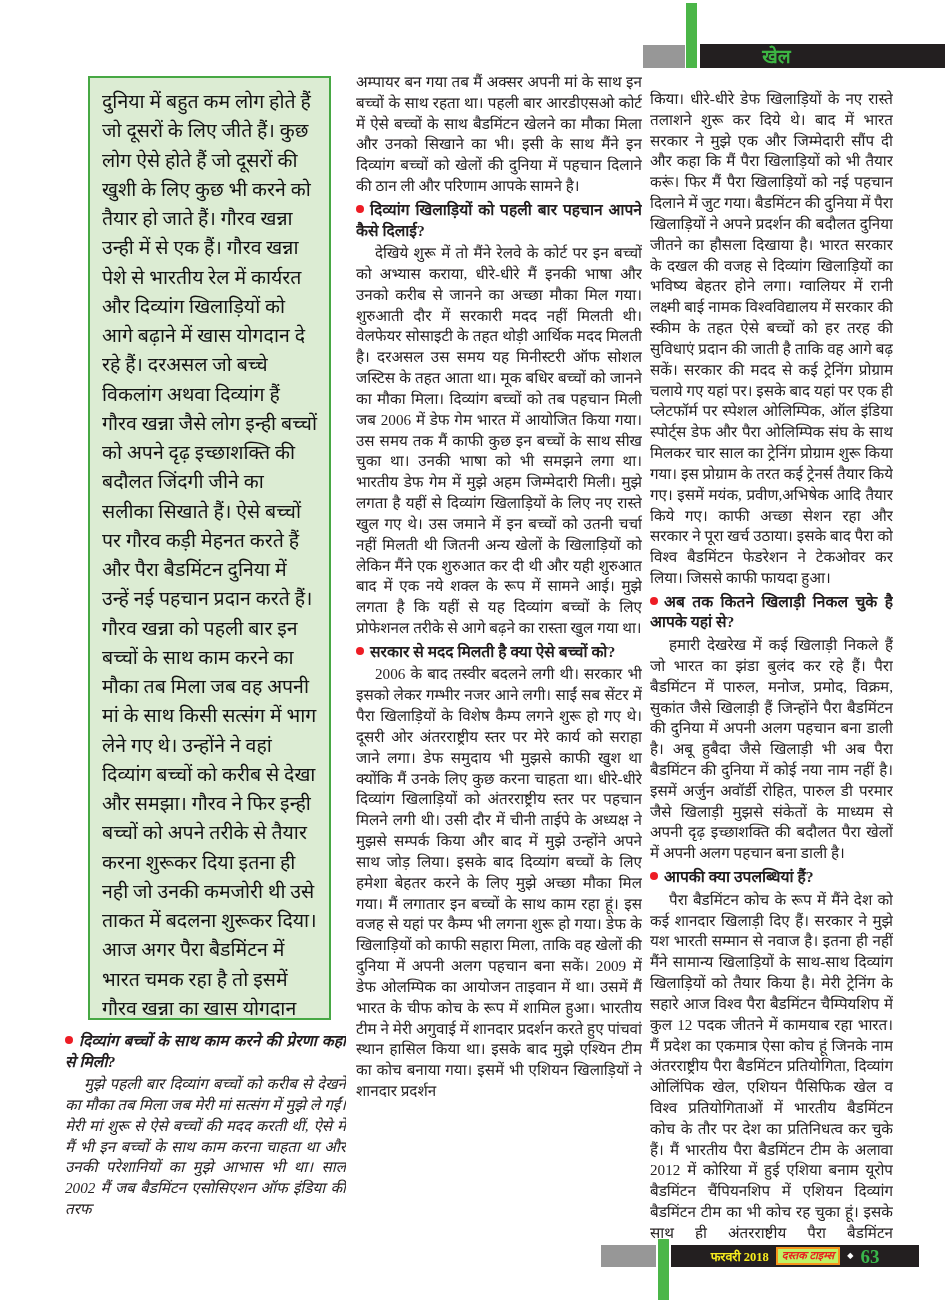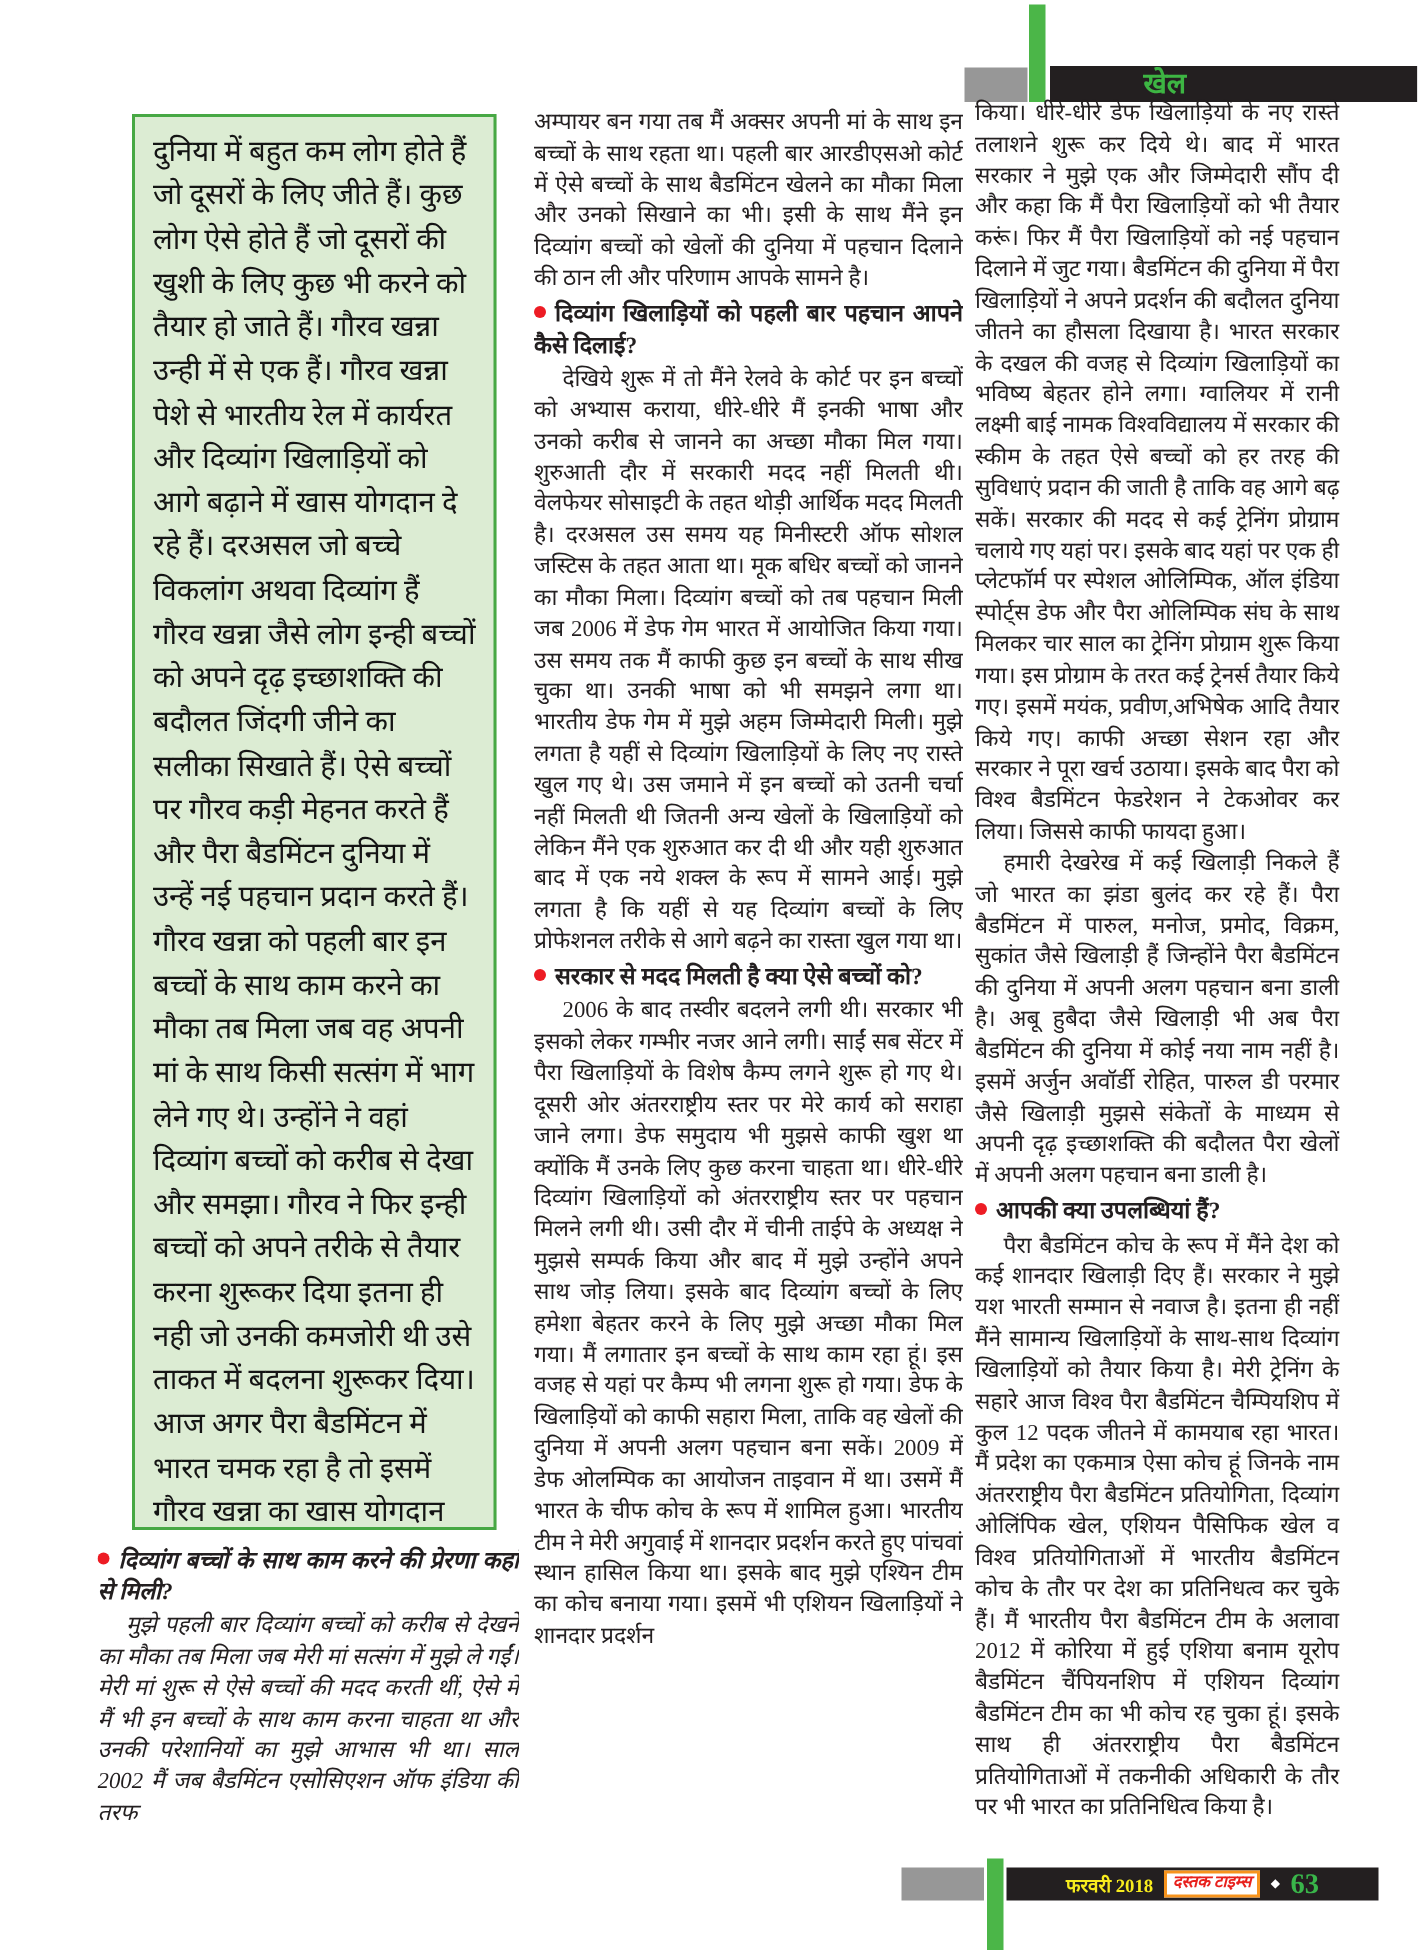--- a/index.html
+++ b/index.html
@@ -17,30 +17,30 @@
   .hdr-black { position:absolute; left:700px; top:44px;  width:245px; height:24px; background:#231f20;
                display:flex; align-items:center; justify-content:center; padding-right:92px; }
   .hdr-black .section { color:#3db543; font-size:19px; font-weight:bold; line-height:1; }
 
   
   .ftr-gray  { position:absolute; left:601px; top:1245px; width:55px; height:22px; background:#979797; }
   .ftr-green { position:absolute; left:658px; top:1239px; width:11px; height:61px; background:#4bb648; }
   .ftr-black { position:absolute; left:671px; top:1245px; width:248px; height:22px; background:#231f20;
                display:flex; align-items:center; justify-content:center; gap:7px; }
   .ftr-date  { color:#f7ec1e; font-size:12.5px; font-weight:bold; white-space:nowrap; }
-  .ftr-logo  { background:#ffffff; border:2px solid #f7941d; color:#e8211d; font-weight:bold;
+  .ftr-logo  { background:#bef264; border:2px solid #f7941d; color:#e8211d; font-weight:bold;
                font-style:italic; font-size:11px; line-height:1.2; padding:0 4px; white-space:nowrap; }
   .ftr-diamond { color:#ffffff; font-size:8px; line-height:1; }
   .ftr-page  { color:#39b54a; font-size:19px; font-weight:bold; line-height:1; }
 
   
   .col { position:absolute; text-align:justify; font-size:15.2px; line-height:1.37; overflow:hidden; }
   .col1qa { left:65px;  top:1028px; width:281px; max-height:200px;font-style:italic; }
   .col2   { left:356px; top:72px;  width:286px; max-height:1150px; }
-  .col3   { left:650px; top:66px;  width:243px; max-height:1150px; }
+  .col3   { left:650px; top:89px;  width:243px; max-height:1150px; }
 
   .question { font-weight:bold; font-size:15.6px; line-height:1.32; margin-top:3px; margin-bottom:2px; text-align:justify; }
   .answer   { text-indent:19px; }
   .lead     { text-indent:0; }
   .bullet   { display:inline-block; width:8px; height:8px; border-radius:50%; background:#ed1c24;
               margin-right:6px; vertical-align:2px; }
 
   
   .intro-box {
     position:absolute; left:88px; top:76px; width:243px; max-height:944px; overflow:hidden;
@@ -71,20 +71,21 @@
   <div class="col col2">
     <div class="lead">अम्पायर बन गया तब मैं अक्सर अपनी मां के साथ इन बच्चों के साथ रहता था। पहली बार आरडीएसओ कोर्ट में ऐसे बच्चों के साथ बैडमिंटन खेलने का मौका मिला और उनको सिखाने का भी। इसी के साथ मैंने इन दिव्यांग बच्चों को खेलों की दुनिया में पहचान दिलाने की ठान ली और परिणाम आपके सामने है।</div>
     <div class="question"><span class="bullet"></span><span>दिव्यांग खिलाड़ियों को पहली बार पहचान आपने कैसे दिलाई?</span></div>
     <div class="answer">देखिये शुरू में तो मैंने रेलवे के कोर्ट पर इन बच्चों को अभ्यास कराया, धीरे-धीरे मैं इनकी भाषा और उनको करीब से जानने का अच्छा मौका मिल गया। शुरुआती दौर में सरकारी मदद नहीं मिलती थी। वेलफेयर सोसाइटी के तहत थोड़ी आर्थिक मदद मिलती है। दरअसल उस समय यह मिनीस्टरी ऑफ सोशल जस्टिस के तहत आता था। मूक बधिर बच्चों को जानने का मौका मिला। दिव्यांग बच्चों को तब पहचान मिली जब 2006 में डेफ गेम भारत में आयोजित किया गया। उस समय तक मैं काफी कुछ इन बच्चों के साथ सीख चुका था। उनकी भाषा को भी समझने लगा था। भारतीय डेफ गेम में मुझे अहम जिम्मेदारी मिली। मुझे लगता है यहीं से दिव्यांग खिलाड़ियों के लिए नए रास्ते खुल गए थे। उस जमाने में इन बच्चों को उतनी चर्चा नहीं मिलती थी जितनी अन्य खेलों के खिलाड़ियों को लेकिन मैंने एक शुरुआत कर दी थी और यही शुरुआत बाद में एक नये शक्ल के रूप में सामने आई। मुझे लगता है कि यहीं से यह दिव्यांग बच्चों के लिए प्रोफेशनल तरीके से आगे बढ़ने का रास्ता खुल गया था।</div>
     <div class="question"><span class="bullet"></span><span>सरकार से मदद मिलती है क्या ऐसे बच्चों को?</span></div>
     <div class="answer">2006 के बाद तस्वीर बदलने लगी थी। सरकार भी इसको लेकर गम्भीर नजर आने लगी। साईं सब सेंटर में पैरा खिलाड़ियों के विशेष कैम्प लगने शुरू हो गए थे। दूसरी ओर अंतरराष्ट्रीय स्तर पर मेरे कार्य को सराहा जाने लगा। डेफ समुदाय भी मुझसे काफी खुश था क्योंकि मैं उनके लिए कुछ करना चाहता था। धीरे-धीरे दिव्यांग खिलाड़ियों को अंतरराष्ट्रीय स्तर पर पहचान मिलने लगी थी। उसी दौर में चीनी ताईपे के अध्यक्ष ने मुझसे सम्पर्क किया और बाद में मुझे उन्होंने अपने साथ जोड़ लिया। इसके बाद दिव्यांग बच्चों के लिए हमेशा बेहतर करने के लिए मुझे अच्छा मौका मिल गया। मैं लगातार इन बच्चों के साथ काम रहा हूं। इस वजह से यहां पर कैम्प भी लगना शुरू हो गया। डेफ के खिलाड़ियों को काफी सहारा मिला, ताकि वह खेलों की दुनिया में अपनी अलग पहचान बना सकें। 2009 में डेफ ओलम्पिक का आयोजन ताइवान में था। उसमें मैं भारत के चीफ कोच के रूप में शामिल हुआ। भारतीय टीम ने मेरी अगुवाई में शानदार प्रदर्शन करते हुए पांचवां स्थान हासिल किया था। इसके बाद मुझे एश्यिन टीम का कोच बनाया गया। इसमें भी एशियन खिलाड़ियों ने शानदार प्रदर्शन</div>
   </div>
 
   <div class="col col3">
     <div class="lead">किया। धीरे-धीरे डेफ खिलाड़ियों के नए रास्ते तलाशने शुरू कर दिये थे। बाद में भारत सरकार ने मुझे एक और जिम्मेदारी सौंप दी और कहा कि मैं पैरा खिलाड़ियों को भी तैयार करूं। फिर मैं पैरा खिलाड़ियों को नई पहचान दिलाने में जुट गया। बैडमिंटन की दुनिया में पैरा खिलाड़ियों ने अपने प्रदर्शन की बदौलत दुनिया जीतने का हौसला दिखाया है। भारत सरकार के दखल की वजह से दिव्यांग खिलाड़ियों का भविष्य बेहतर होने लगा। ग्वालियर में रानी लक्ष्मी बाई नामक विश्वविद्यालय में सरकार की स्कीम के तहत ऐसे बच्चों को हर तरह की सुविधाएं प्रदान की जाती है ताकि वह आगे बढ़ सकें। सरकार की मदद से कई ट्रेनिंग प्रोग्राम चलाये गए यहां पर। इसके बाद यहां पर एक ही प्लेटफॉर्म पर स्पेशल ओलिम्पिक, ऑल इंडिया स्पोर्ट्स डेफ और पैरा ओलिम्पिक संघ के साथ मिलकर चार साल का ट्रेनिंग प्रोग्राम शुरू किया गया। इस प्रोग्राम के तरत कई ट्रेनर्स तैयार किये गए। इसमें मयंक, प्रवीण,अभिषेक आदि तैयार किये गए। काफी अच्छा सेशन रहा और सरकार ने पूरा खर्च उठाया। इसके बाद पैरा को विश्व बैडमिंटन फेडरेशन ने टेकओवर कर लिया। जिससे काफी फायदा हुआ।</div>
+    <div class="question"><span class="bullet"></span><span>अब तक कितने खिलाड़ी निकल चुके है आपके यहां से?</span></div>
     <div class="answer">हमारी देखरेख में कई खिलाड़ी निकले हैं जो भारत का झंडा बुलंद कर रहे हैं। पैरा बैडमिंटन में पारुल, मनोज, प्रमोद, विक्रम, सुकांत जैसे खिलाड़ी हैं जिन्होंने पैरा बैडमिंटन की दुनिया में अपनी अलग पहचान बना डाली है। अबू हुबैदा जैसे खिलाड़ी भी अब पैरा बैडमिंटन की दुनिया में कोई नया नाम नहीं है। इसमें अर्जुन अवॉर्डी रोहित, पारुल डी परमार जैसे खिलाड़ी मुझसे संकेतों के माध्यम से अपनी दृढ़ इच्छाशक्ति की बदौलत पैरा खेलों में अपनी अलग पहचान बना डाली है।</div>
     <div class="question"><span class="bullet"></span><span>आपकी क्या उपलब्धियां हैं?</span></div>
     <div class="answer"><span>पैरा बैडमिंटन कोच के रूप में मैंने देश को कई शानदार खिलाड़ी दिए हैं। सरकार ने मुझे यश भारती सम्मान से नवाज है। इतना ही नहीं मैंने सामान्य खिलाड़ियों के साथ-साथ दिव्यांग खिलाड़ियों को तैयार किया है। मेरी ट्रेनिंग के सहारे आज विश्व पैरा बैडमिंटन चैम्पियशिप में कुल 12 पदक जीतने में कामयाब रहा भारत। मैं प्रदेश का एकमात्र ऐसा कोच हूं जिनके नाम अंतरराष्ट्रीय पैरा बैडमिंटन प्रतियोगिता, दिव्यांग ओलिंपिक खेल, एशियन पैसिफिक खेल व विश्व प्रतियोगिताओं में भारतीय बैडमिंटन कोच के तौर पर देश का प्रतिनिधत्व कर चुके हैं।  मैं भारतीय पैरा बैडमिंटन टीम के अलावा 2012 में कोरिया में हुई एशिया बनाम यूरोप बैडमिंटन चैंपियनशिप में एशियन दिव्यांग बैडमिंटन टीम का भी कोच रह चुका हूं। इसके साथ ही अंतरराष्ट्रीय पैरा बैडमिंटन प्रतियोगिताओं में तकनीकी अधिकारी के तौर पर भी भारत का प्रतिनिधित्व किया है।</span></div>
   </div>
 
   <div class="ftr-gray"></div>
   <div class="ftr-green"></div>
   <div class="ftr-black">
     <span class="ftr-date">फरवरी 2018</span>
     <span class="ftr-logo">दस्तक टाइम्स</span>

